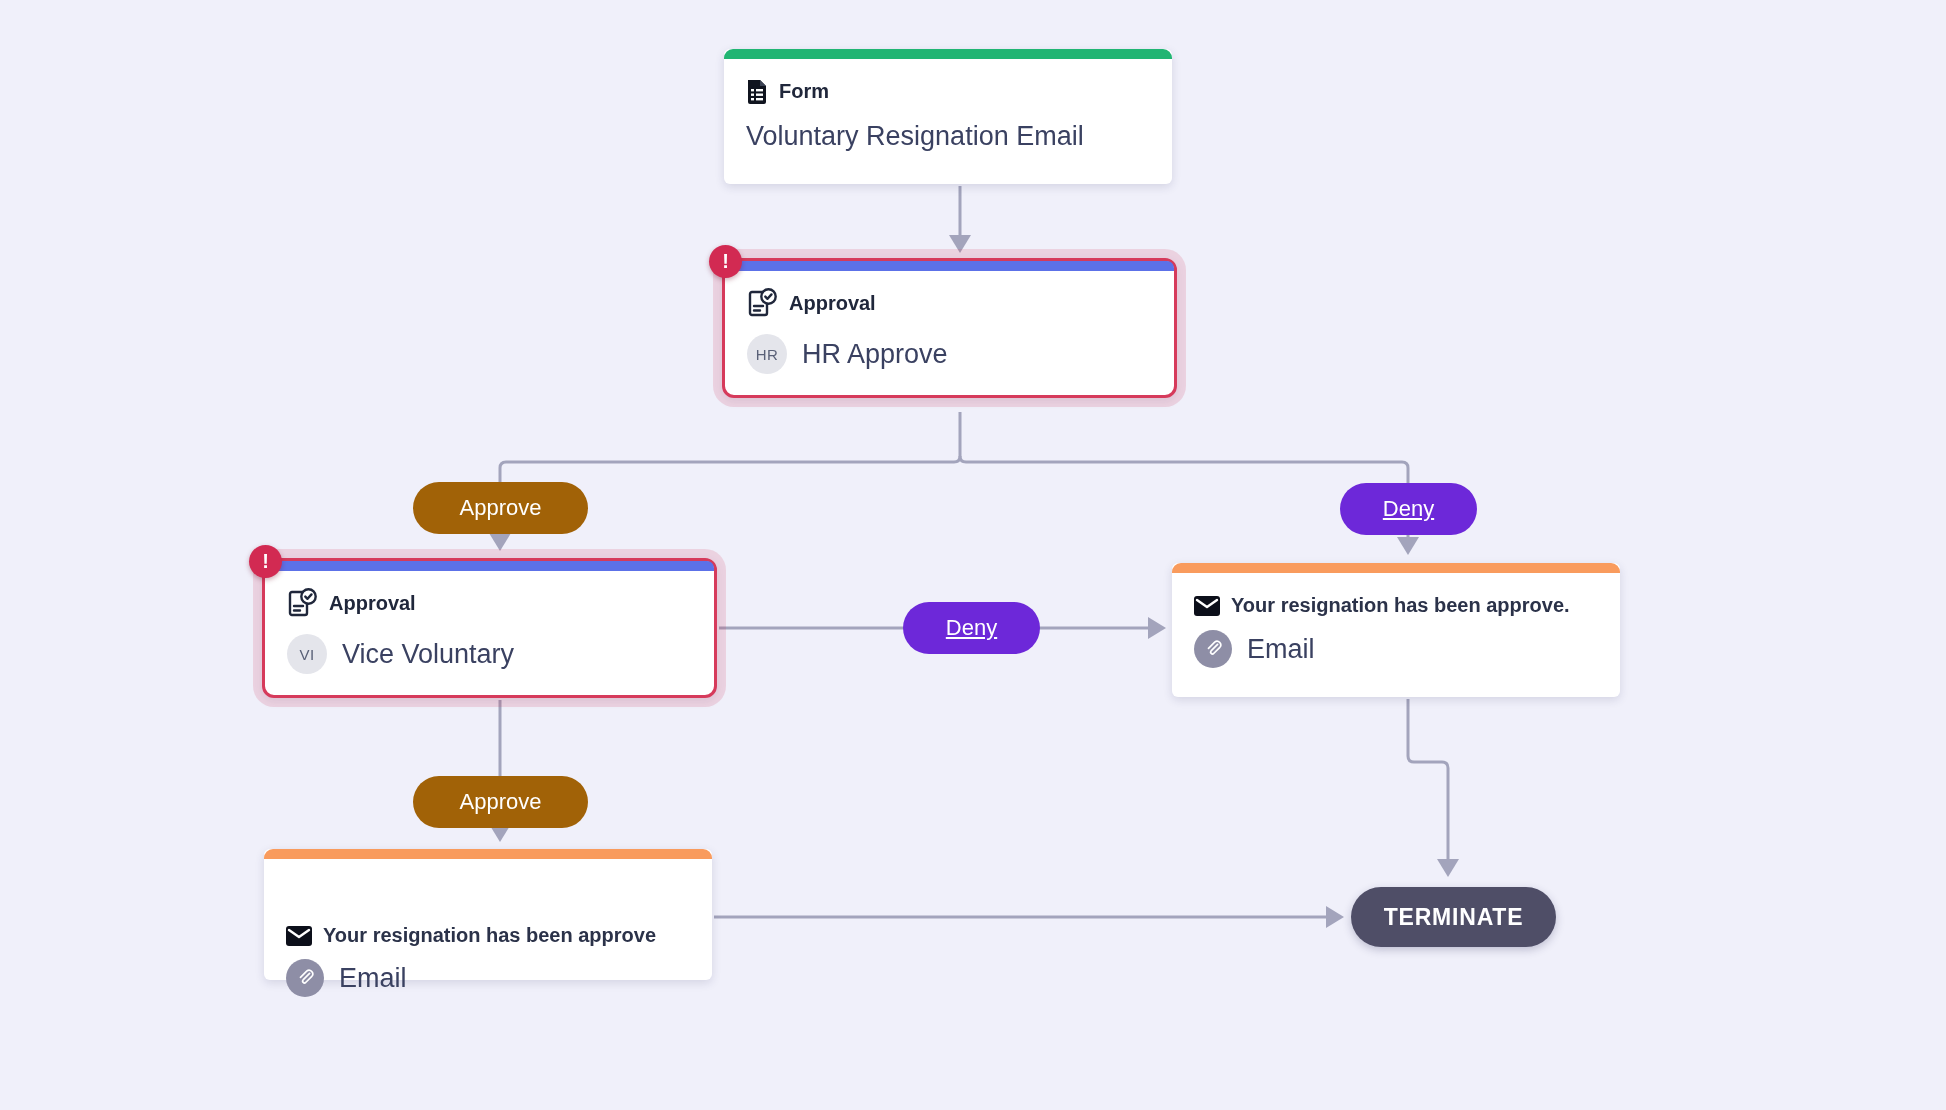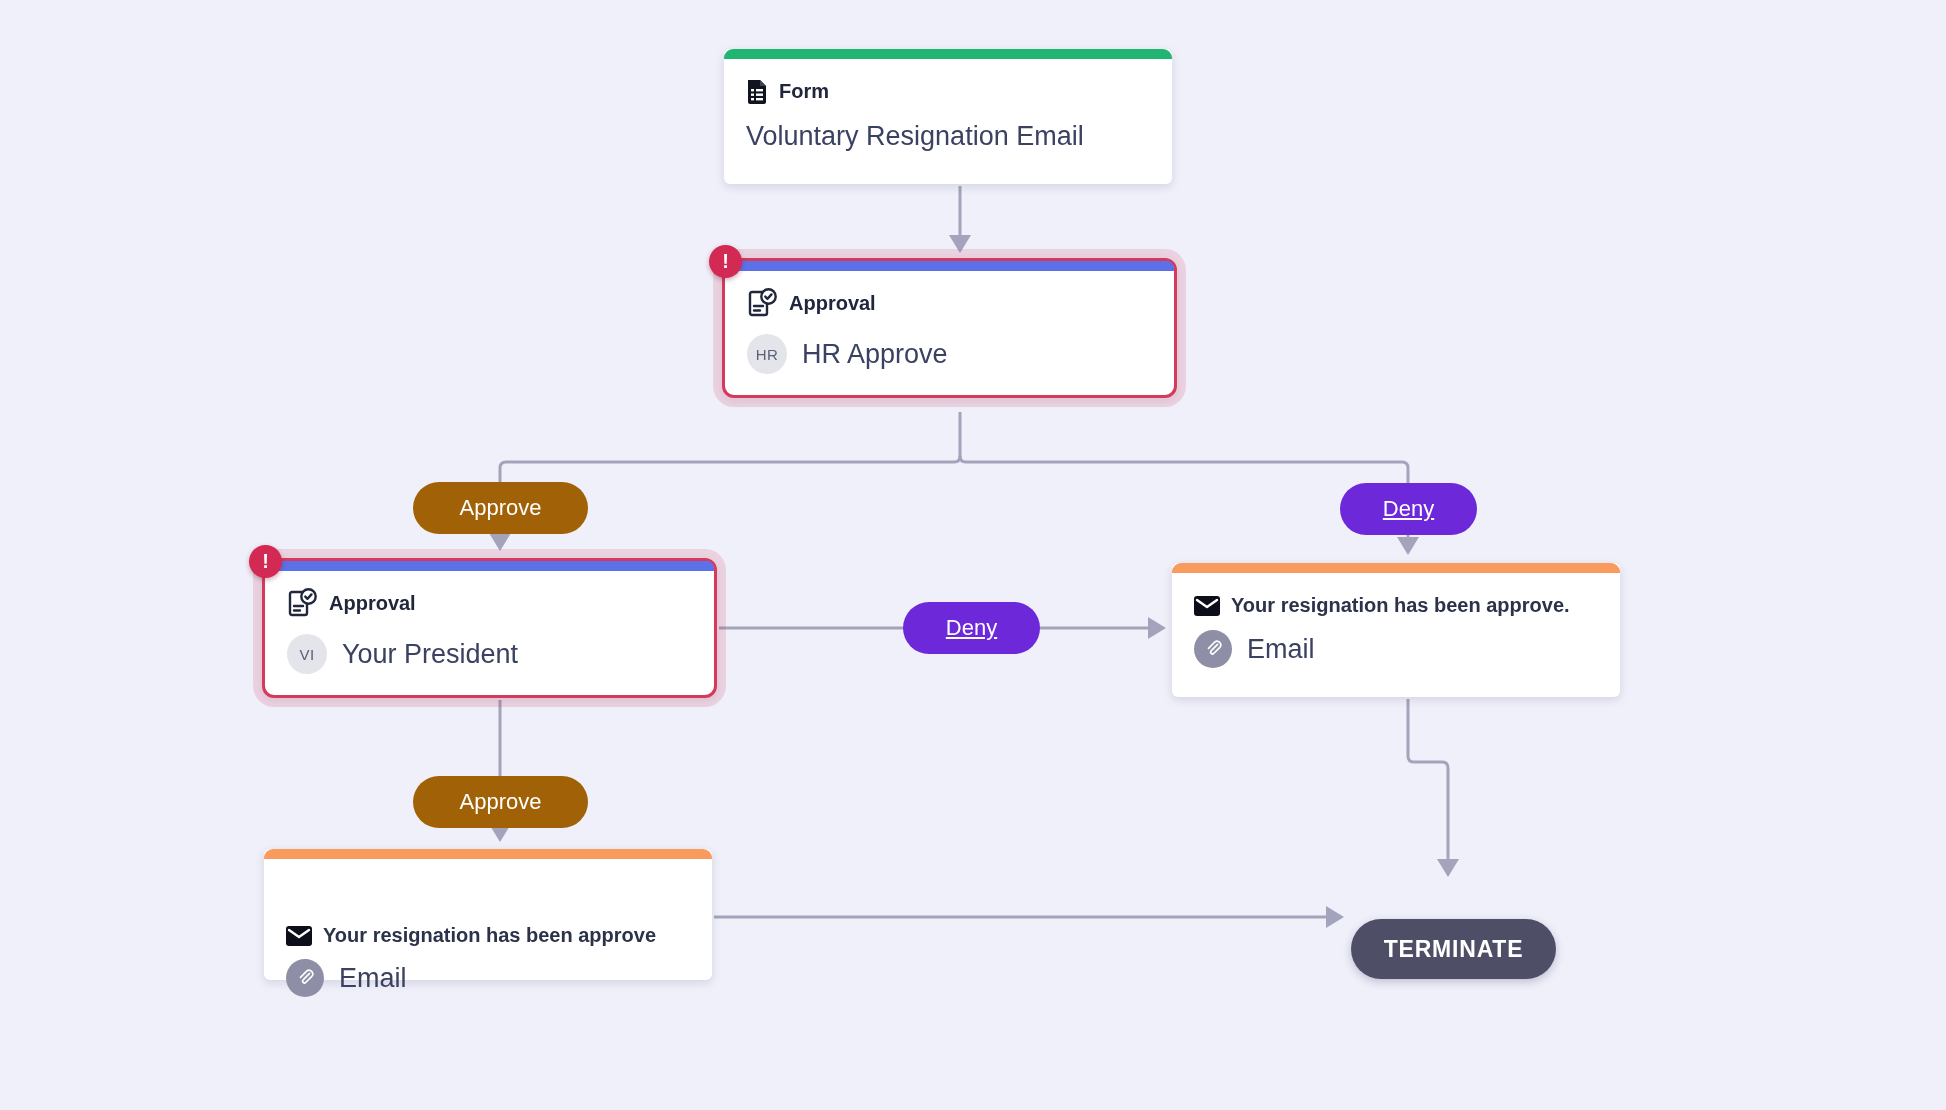--- a/index.html
+++ b/index.html
@@ -159,21 +159,21 @@
             <rect x="3" y="5" width="17" height="23" rx="2" fill="#fff" stroke="#20273b" stroke-width="2.4"></rect>
             <path d="M7 19 h9 M7 23.5 h6" stroke="#20273b" stroke-width="2.4" stroke-linecap="round"></path>
             <circle cx="21.5" cy="9.5" r="7.2" fill="#fff" stroke="#20273b" stroke-width="2.4"></circle>
             <path d="M18.3 9.6 l2.2 2.2 4-4.4" fill="none" stroke="#20273b" stroke-width="2.4" stroke-linecap="round" stroke-linejoin="round"></path>
           </svg>
         </span>
         <span class="type-label">Approval</span>
       </div>
       <div class="title-row">
         <span class="avatar">VI</span>
-        <span class="node-title">Your President</span>
+        <span class="node-title">Vice Voluntary</span>
       </div>
     </div>
   </div>
 
   <div class="node" style="left:1172px;top:563px;width:448px;height:134px;">
     <div class="bar orange"></div>
     <div class="node-body" style="padding-top:21px;">
       <div class="type-row">
         <span class="icon">
           <svg width="26" height="20" viewBox="0 0 26 20">
@@ -218,15 +218,15 @@
   </div>
 
   <div class="pill green" style="left:413px;top:482px;width:175px;height:52px;">Approve</div>
 
   <div class="pill red" style="left:1340px;top:483px;width:137px;height:52px;">Deny</div>
 
   <div class="pill red" style="left:903px;top:602px;width:137px;height:52px;">Deny</div>
 
   <div class="pill green" style="left:413px;top:776px;width:175px;height:52px;">Approve</div>
 
-  <div class="terminate" style="left:1351px;top:887px;width:205px;height:60px;margin-top:32px;">TERMINATE</div>
+  <div class="terminate" style="left:1351px;top:887px;width:205px;height:60px;">TERMINATE</div>
 
 </div>
 
 </body></html>

